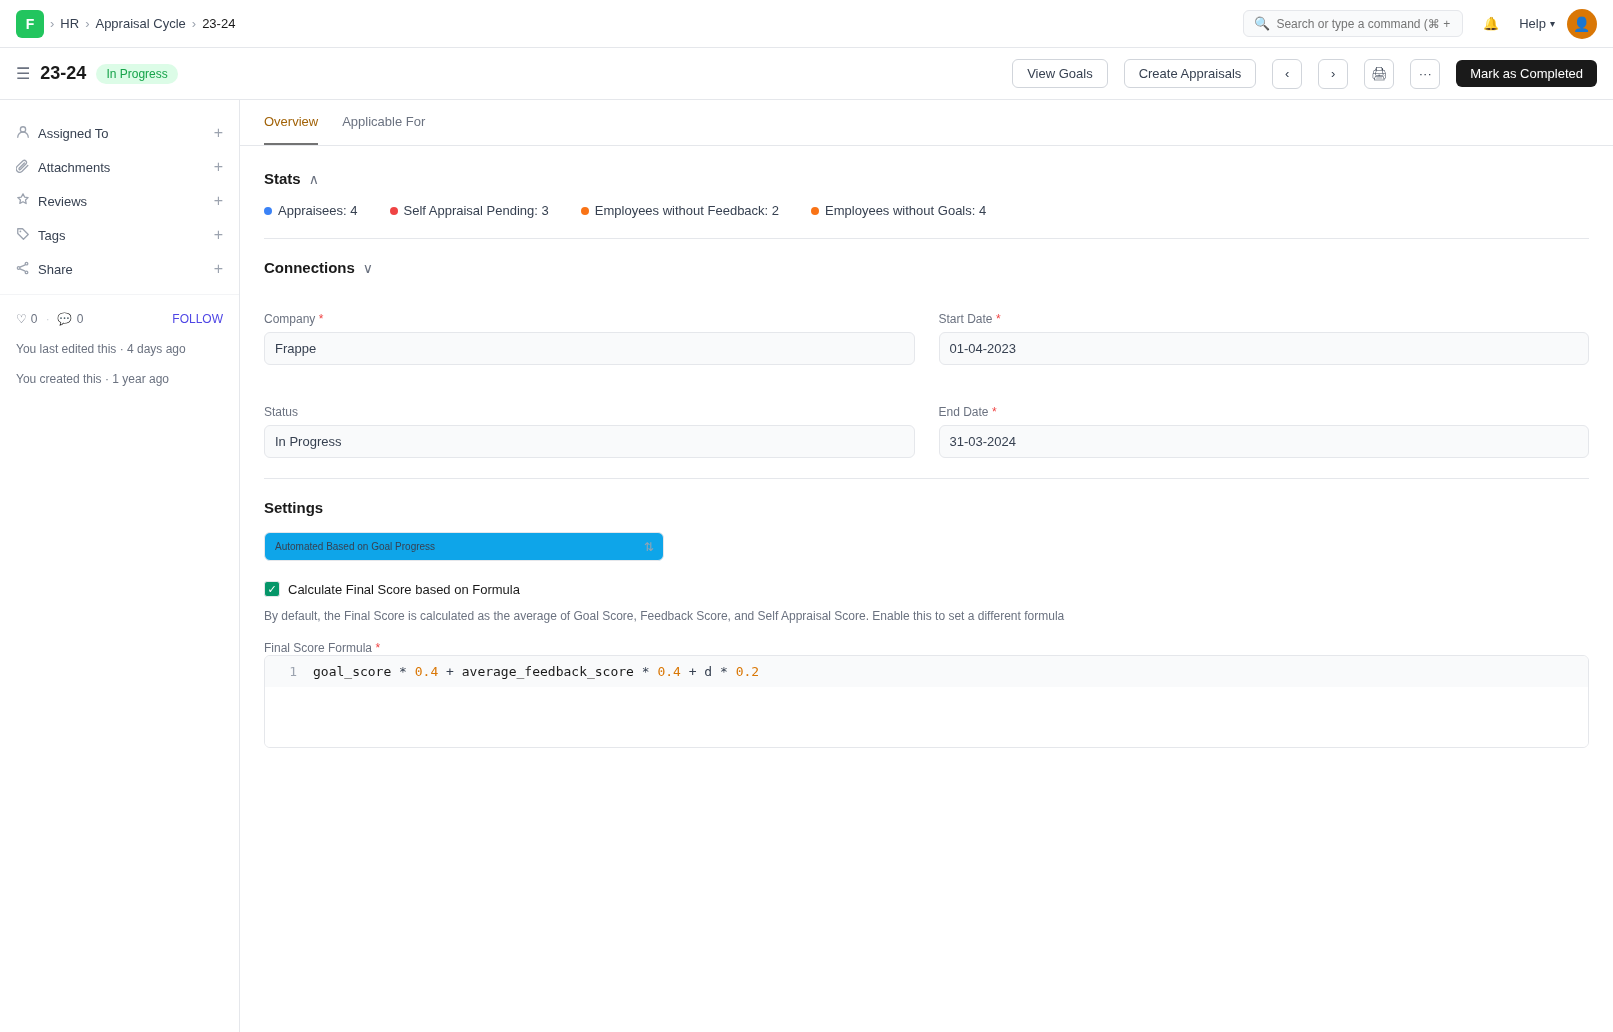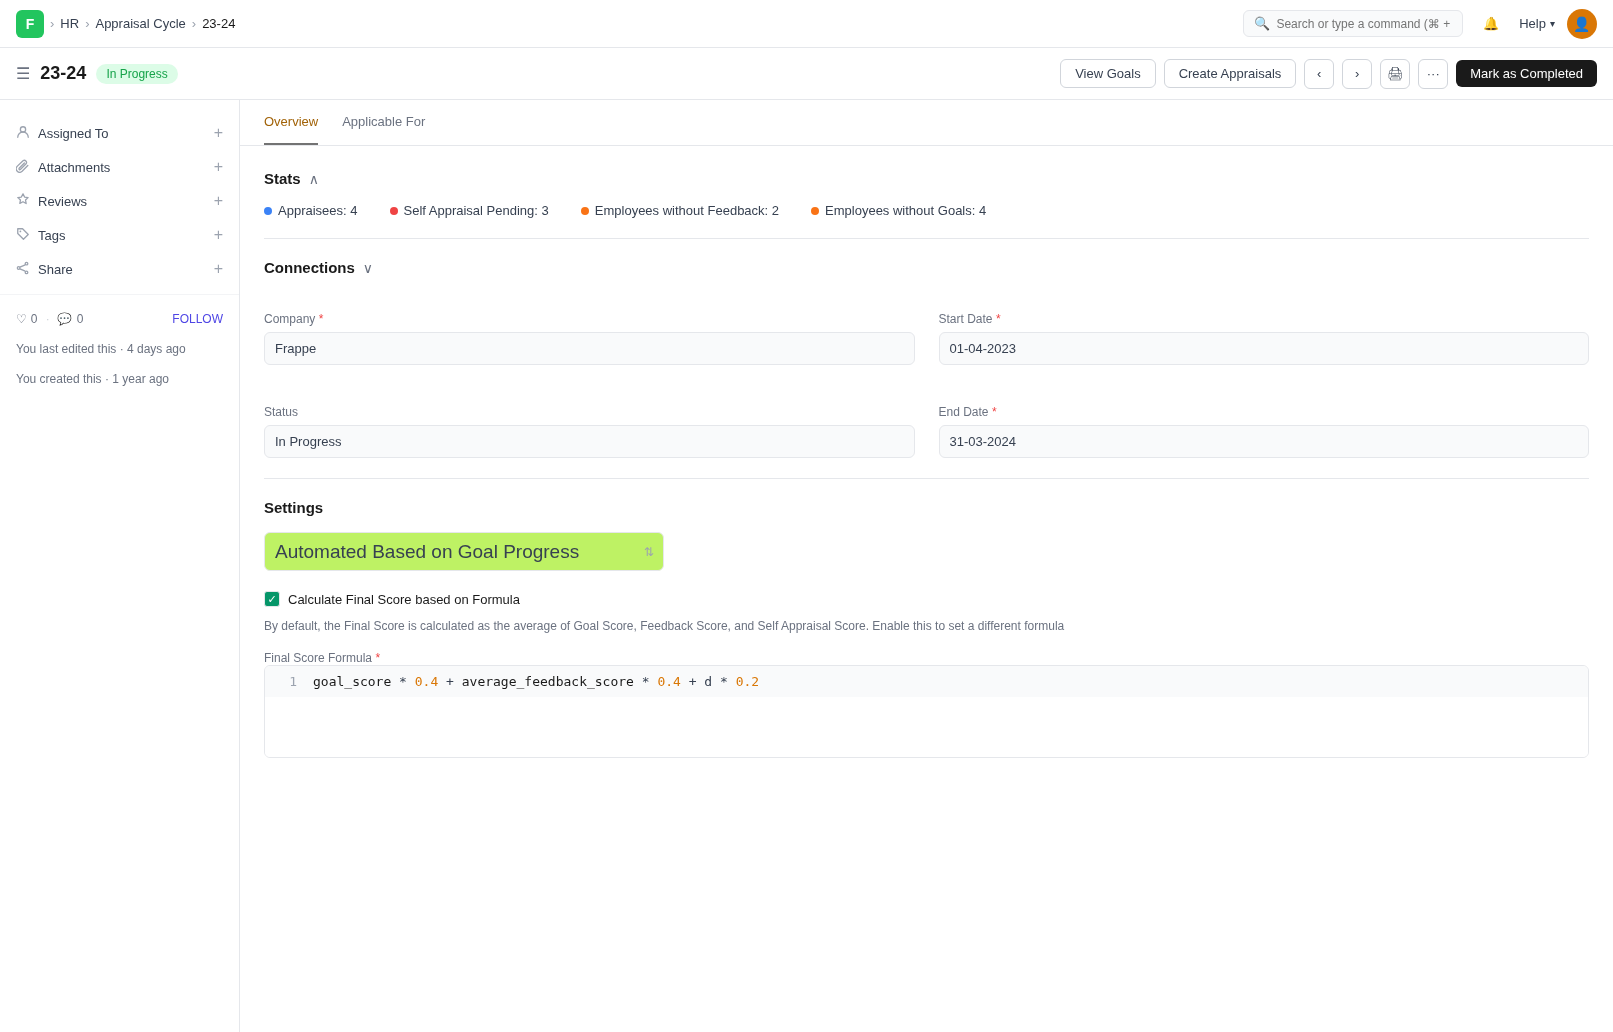--- a/index.html
+++ b/index.html
@@ -36,21 +36,21 @@
       padding: 0 16px; height: 52px; border-bottom: 1px solid #e5e7eb;
       background: #fff;
     }
     .sub-header-left { display: flex; align-items: center; gap: 10px; }
     .hamburger { cursor: pointer; color: #6b7280; font-size: 16px; }
     .doc-title { font-size: 18px; font-weight: 700; color: #1a1a1a; }
     .status-badge {
       padding: 3px 10px; border-radius: 99px; font-size: 12px; font-weight: 500;
       background: #dcfce7; color: #16a34a;
     }
-    .sub-header-right { display: flex; align-items: center; gap: 8px; }
+    .sub-header-right { display: flex; align-items: center; gap: 16px; }
     .btn-outline {
       padding: 6px 14px; border: 1px solid #d1d5db; border-radius: 6px;
       background: #fff; color: #374151; font-size: 13px; cursor: pointer;
     }
     .btn-nav { width: 30px; height: 30px; border: 1px solid #d1d5db; border-radius: 6px; background: #fff; display: flex; align-items: center; justify-content: center; cursor: pointer; color: #374151; }
     .btn-icon { width: 30px; height: 30px; border: 1px solid #d1d5db; border-radius: 6px; background: #fff; display: flex; align-items: center; justify-content: center; cursor: pointer; color: #374151; }
     .btn-primary {
       padding: 6px 14px; border-radius: 6px; background: #1a1a1a; color: #fff;
       border: none; font-size: 13px; font-weight: 500; cursor: pointer;
     }
@@ -106,21 +106,21 @@
       font-size: 13px; color: #374151; background: #f9fafb; outline: none;
     }
     .form-input[readonly] { background: #f9fafb; color: #374151; }
 
     
     .settings-section { margin-top: 4px; }
     .kra-field { margin-bottom: 20px; }
     .kra-field label { display: block; font-size: 12px; color: #6b7280; margin-bottom: 6px; }
     .kra-select {
       width: 400px; padding: 8px 10px; border: 1px solid #e5e7eb; border-radius: 6px;
-      font-size: 19px; color: #374151; background: #bef264; outline: none; appearance: none;
+      font-size: 10px; color: #374151; background: #0ea5e9; outline: none; appearance: none;
       cursor: pointer;
     }
     .select-wrapper { position: relative; display: inline-block; width: 400px; }
     .select-wrapper::after { content: '⇅'; position: absolute; right: 10px; top: 50%; transform: translateY(-50%); color: #9ca3af; pointer-events: none; font-size: 12px; }
 
     
     .checkbox-row { display: flex; align-items: center; gap: 8px; margin-bottom: 10px; }
     .checkbox-custom {
       width: 16px; height: 16px; border: 1px solid #e5e7eb; border-radius: 3px;
       background: #059669; display: flex; align-items: center; justify-content: center;

